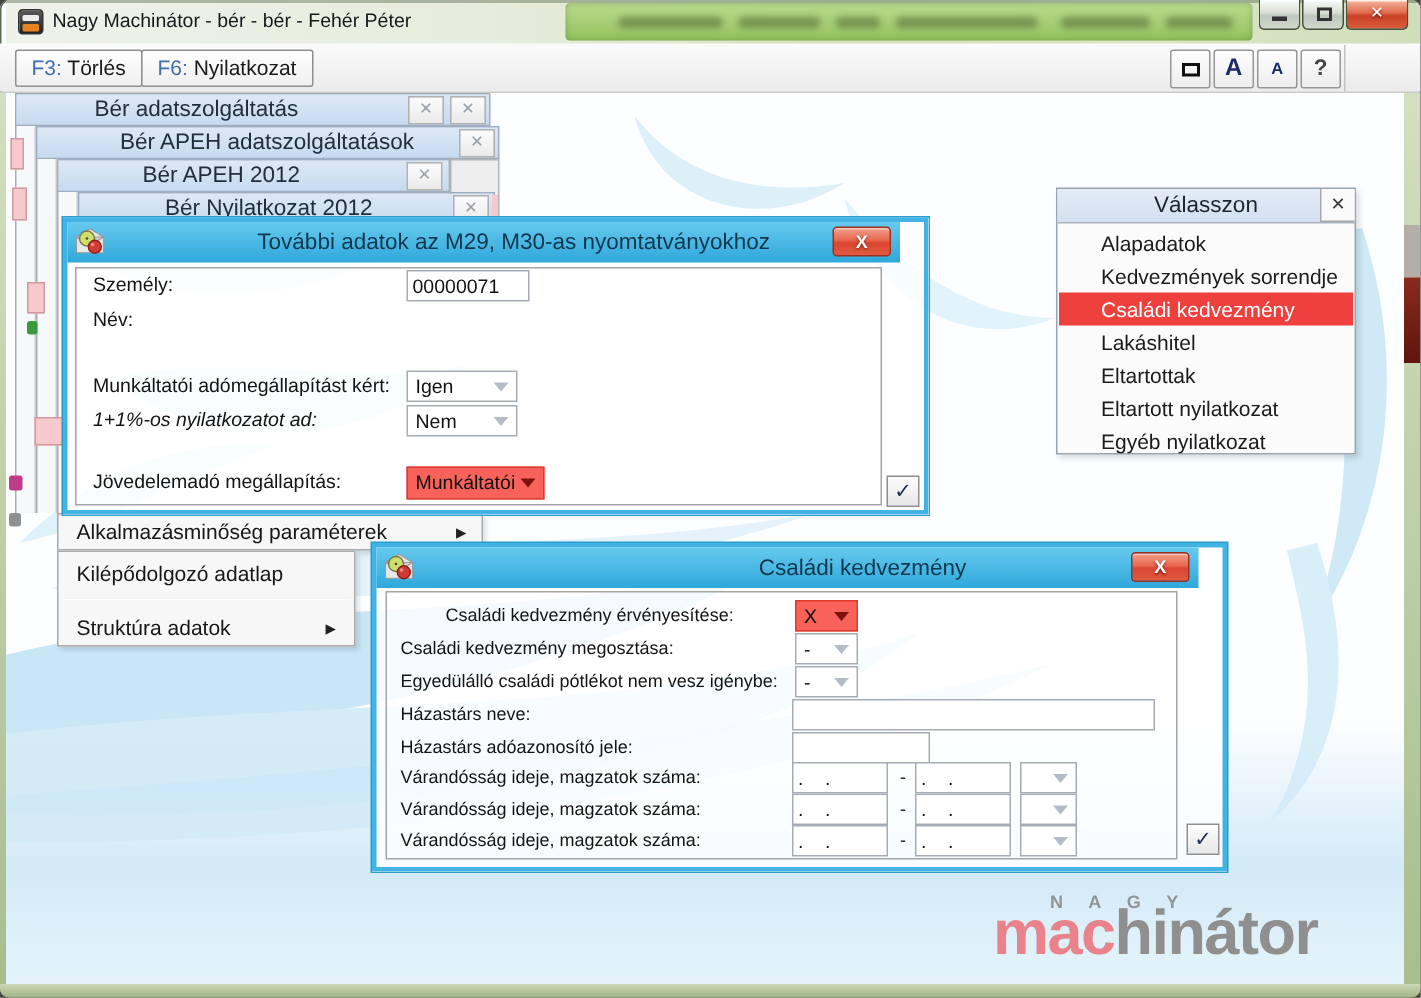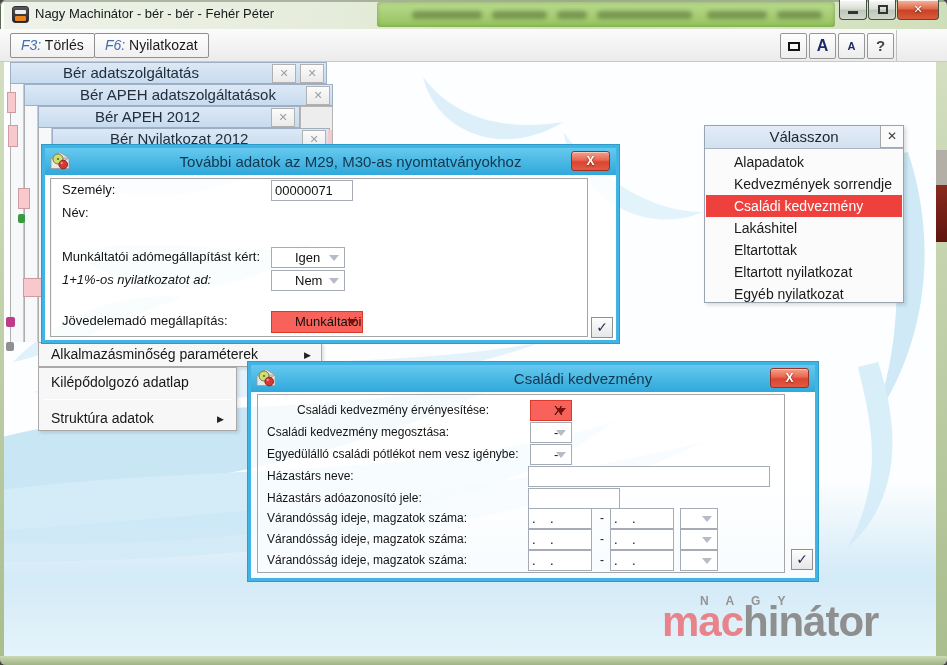--- a/index.html
+++ b/index.html
@@ -25,21 +25,21 @@
     background:linear-gradient(#f8faf6,#d9dfd5 45%,#bdc7bb 55%,#d1d8ce);box-shadow:inset 0 1px 0 rgba(255,255,255,.8);}
   .winbtn.close{background:linear-gradient(#f6b7a1,#e06b4d 45%,#c94226 55%,#d95c3c);}
   .mingl{left:8px;top:11px;width:10px;height:3px;background:#333;}
   .maxgl{left:9px;top:5px;width:10px;height:9px;border:2px solid #333;background:transparent;}
   .xgl{width:100%;text-align:center;line-height:18px;font-size:11px;font-weight:bold;color:#fff;
     text-shadow:0 1px 2px rgba(60,0,0,.7);}
   .toolbar{left:0;top:29px;width:947px;height:33px;background:linear-gradient(#fbfbfb,#ebebeb);
     border-bottom:1px solid #c9c9c9;}
   .fbtn{top:33px;height:25px;background:linear-gradient(#fefefe,#f0f0f0);border:1px solid #8f8f8f;
     border-radius:2px;font-size:14px;line-height:23px;padding:0 10px;white-space:nowrap;color:#1a1a1a;}
-  .fkey{color:#3f6fae;font-style:italic;}
+  .fkey{color:#3f6fae;}
   .sqbtn{top:33px;width:27px;height:26px;background:linear-gradient(#fefefe,#ededed);border:1px solid #979797;
     border-radius:2px;text-align:center;color:#1a2a6a;}
   .sq-ico{left:7px;top:8px;width:12px;height:9px;border:2px solid #111;}
   .tsep{left:896px;top:30px;width:1px;height:31px;background:#c2c2c2;}
   
   .frameL{left:0;top:62px;width:4px;height:596px;background:linear-gradient(#d3dfc0,#a9bd8d);}
   .frameR{left:936px;top:62px;width:11px;height:596px;background:linear-gradient(#d3dfc0,#a9bd8d);}
   .frameB{left:0;top:656px;width:947px;height:9px;background:linear-gradient(#ccd9b6,#9fb483);}
   .rseg-gray{left:936px;top:150px;width:11px;height:35px;background:#b3afa7;}
   .rseg-red{left:936px;top:185px;width:11px;height:57px;background:linear-gradient(#8a2a1e,#5f150d);}
@@ -49,35 +49,35 @@
     background:linear-gradient(to bottom,rgba(207,231,245,0) 0%,#d3eaf7 55%,#e6f4fb 100%);}
   
   .mdi-bar{height:22px;background:linear-gradient(#dce8f6,#c7dbef);border:1px solid #9fafc3;
     color:#232e3a;font-size:15px;line-height:20px;white-space:nowrap;}
   .mdi-x{position:absolute;top:1px;width:24px;height:19px;background:linear-gradient(#fcfcfc,#eaeaea);
     border:1px solid #b1b1b1;color:#9aa0a6;font-size:11px;line-height:17px;text-align:center;}
   .strip{background:#f6f8fa;border-left:1px solid #aeaeae;border-right:1px solid #c9c9c9;}
   .frag{background:#f7c9cd;border:1px solid #cf9aa0;}
   
   .dlg{border:3px solid #41b4e5;box-shadow:0 0 0 1px #2c9ccb;background:rgba(255,255,255,.82);}
-  .dlg-head{left:0;top:0;right:0;height:27px;background:linear-gradient(#66c9ee,#2fa8db);}
+  .dlg-head{left:0;top:0;right:16px;height:27px;background:linear-gradient(#66c9ee,#2fa8db);}
   .dlg-title{left:0;right:0;top:0;height:27px;line-height:27px;text-align:center;font-size:15px;color:#11374e;white-space:nowrap;}
   .dlg-ico{left:5px;top:3px;width:20px;height:20px;}
   .dlg-redx{position:absolute;top:3px;right:6px;width:39px;height:20px;border:1px solid #9c3122;border-radius:3px;
     background:linear-gradient(#f2a18c,#e9674f 45%,#da4531 55%,#e25a41);
     box-shadow:inset 0 1px 0 rgba(255,255,255,.45);color:#fff;font-size:12px;font-weight:bold;
     text-align:center;line-height:18px;text-shadow:0 1px 2px rgba(60,0,0,.6);}
   .dlg-body{left:0;right:0;top:27px;bottom:0;}
   .panel{border:1px solid #a5a5a5;}
   .lbl{font-size:13px;color:#141414;white-space:nowrap;}
   .lbl2{font-size:12px;color:#141414;white-space:nowrap;}
   .tbox{position:absolute;border:1px solid #a5acb5;background:#fff;font-size:13px;color:#111;
     padding:0 3px;font-family:inherit;outline:none;}
   .ddl{position:absolute;border:1px solid #a5acb5;background:#fff;font-size:13px;color:#111;
-    line-height:19px;padding-left:23px;white-space:nowrap;}
+    line-height:19px;padding-left:5px;white-space:nowrap;}
   .ddl .arr{position:absolute;right:5px;top:50%;margin-top:-3px;width:0;height:0;
     border-left:5px solid transparent;border-right:5px solid transparent;border-top:6px solid #b6bcc6;}
   .ddl.red{background:#f8625a;border-color:#dd3a2e;}
   .ddl.red .arr{border-top-color:#7e120a;}
   .chkbtn{position:absolute;width:22px;height:21px;background:linear-gradient(#fdfdfd,#e7e7e7);
     border:1px solid #8f8f8f;color:#1d2c55;font-size:14px;font-weight:bold;text-align:center;line-height:19px;}
   
   .menu{background:#f7f7f7;border:1px solid #a9a9a9;box-shadow:2px 2px 3px rgba(0,0,0,.12);}
   .mitem{position:absolute;font-size:14px;color:#171717;white-space:nowrap;}
   .marr{position:absolute;font-size:9px;color:#222;}

